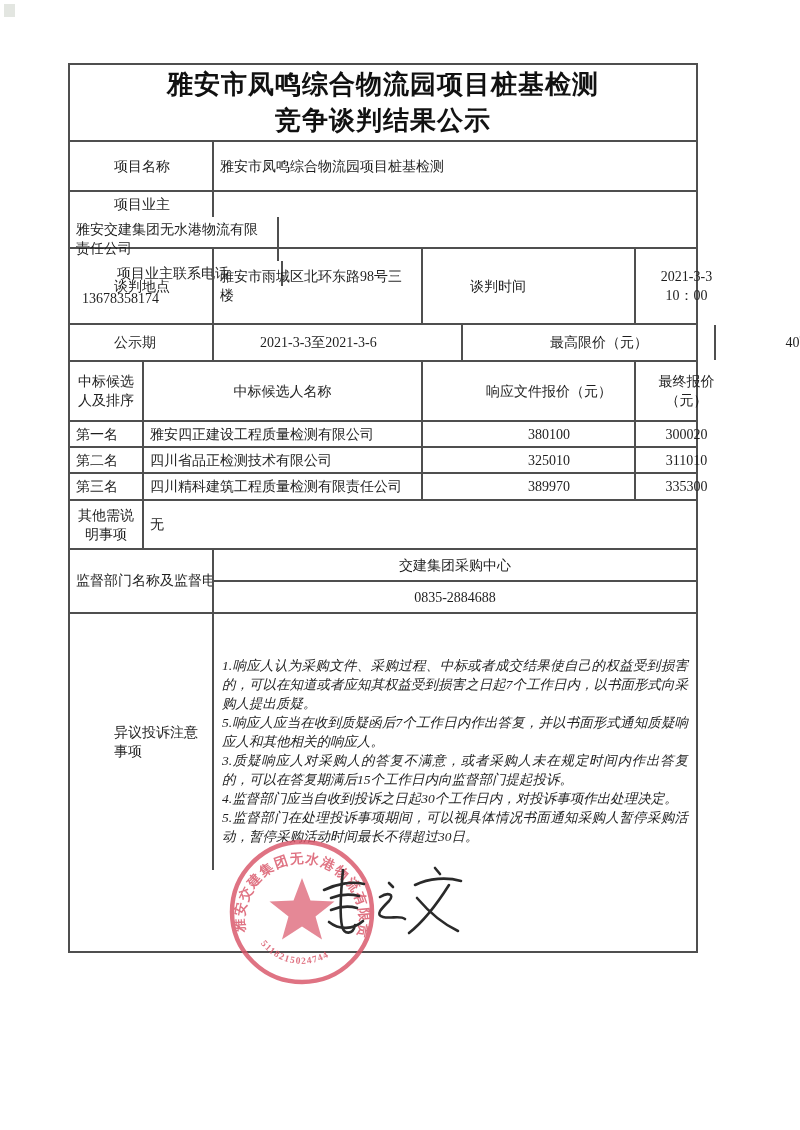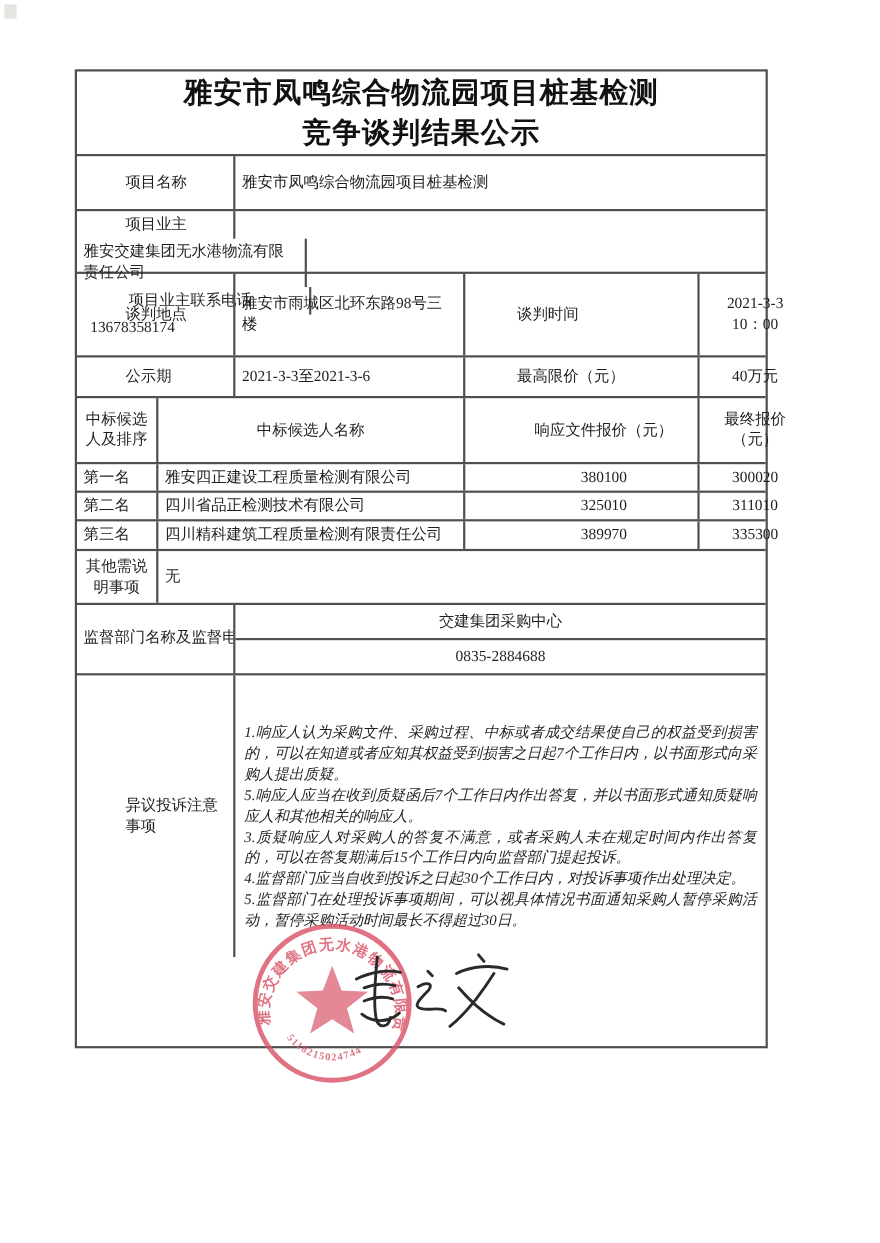--- a/index.html
+++ b/index.html
@@ -21,21 +21,21 @@
     padding:3px 6px;font-size:14px;line-height:19px;
   }
   .cell:last-child{border-right:none;justify-content:center;}
   .center{align-items:center;text-align:center;}
   .left{align-items:flex-start;text-align:left;}
   
   .r-title{height:77px;}
   .r-name{height:50px;}
   .r-owner{height:57px;flex-direction:column;}
   .r-venue{height:76px;}
-  .r-pub{height:37px;}
+  .r-pub{height:37px;gap:40px;}
   .r-chead{height:60px;}
   .r-c1{height:26px;}
   .r-c2{height:26px;}
   .r-c3{height:27px;}
   .r-other{height:49px;}
   .r-sup{height:64px;}
   .r-obj{height:256px;}
   .r-sign{height:81px;}
   
   .w-a{width:144px;flex:none;padding-left:44px;}

